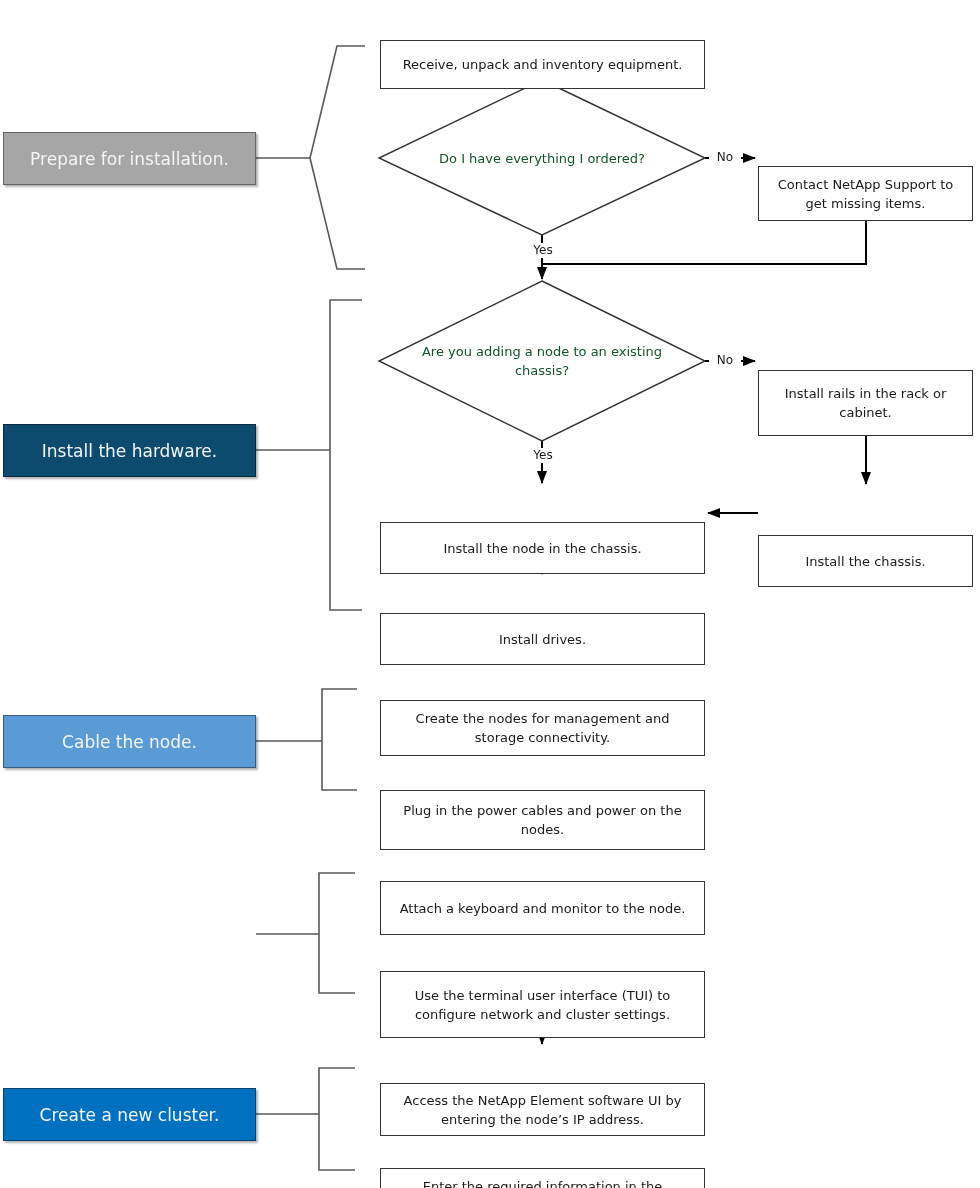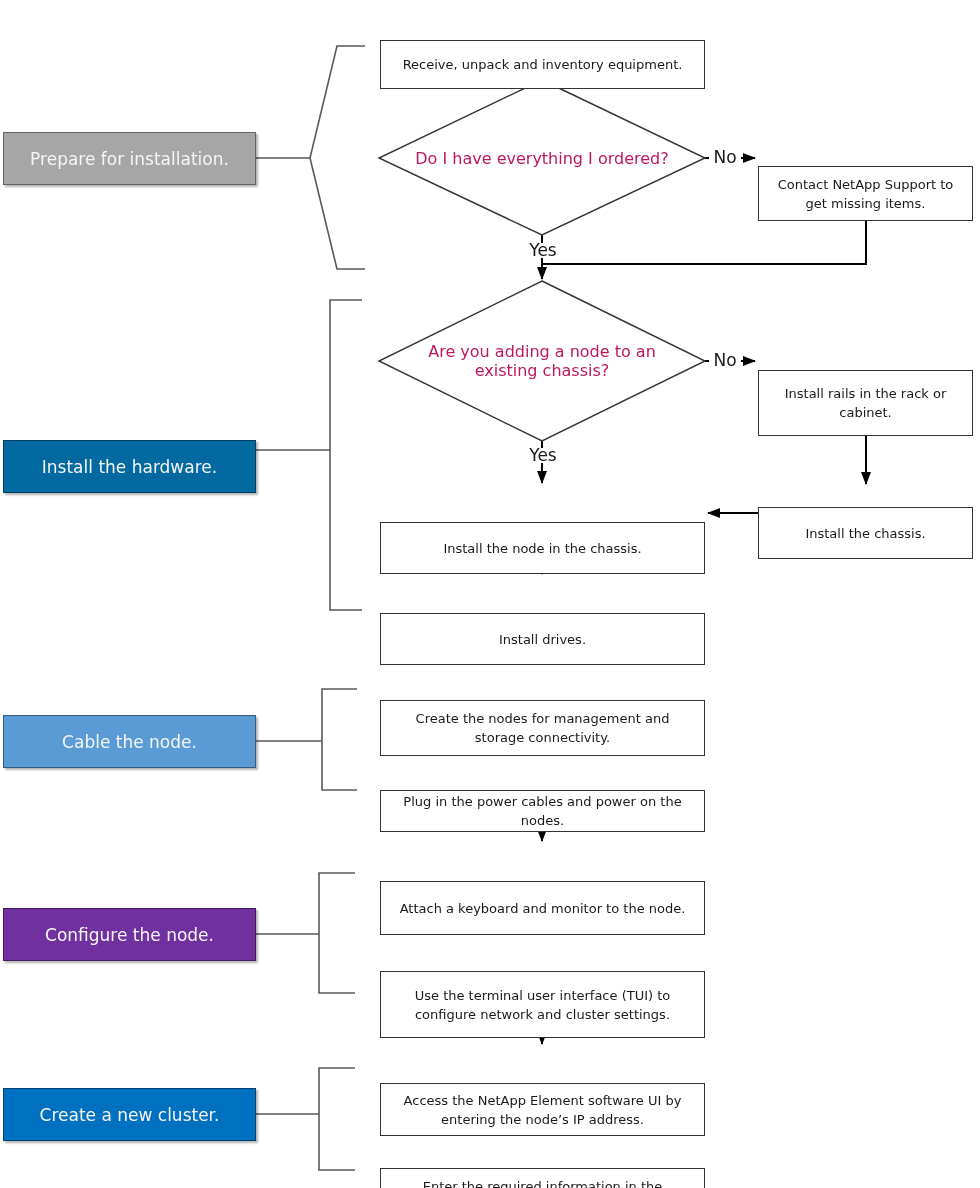--- a/index.html
+++ b/index.html
@@ -14,24 +14,24 @@
     color:#f5f5f5;font-size:17px;border:1px solid rgba(0,0,0,0.40);
     box-shadow:2px 2px 2px rgba(0,0,0,0.30);
   }
   .pbox{
     position:absolute;left:380px;width:325px;box-sizing:border-box;background:#fff;
     border:1.4px solid #333;display:flex;align-items:center;justify-content:center;
     text-align:center;font-size:13px;line-height:19px;color:#1a1a1a;padding:2px 10px;margin-top:36px;
   }
   .rbox{left:758px;width:215px;padding:2px 6px;}
   .dlabel{
-    position:absolute;text-align:center;font-size:16px;line-height:19px;color:#be185d;
+    position:absolute;text-align:center;font-size:13px;line-height:19px;color:#14532d;
   }
   .tag{
-    position:absolute;background:#ffffff;font-size:17px;color:#1a1a1a;
+    position:absolute;background:#ffffff;font-size:12px;color:#1a1a1a;
     text-align:center;padding:0 1px;line-height:15px;
   }
   .b{font-weight:bold;}
 </style>
 </head>
 <body>
 
 <div id="stage">
 
   <svg id="connectors" viewBox="0 0 980 1188" xmlns="http://www.w3.org/2000/svg">
@@ -78,44 +78,43 @@
       <path d="M542,899 V931" marker-end="url(#ah)"></path>
       <path d="M542,1002 V1044" marker-end="url(#ah)"></path>
       <path d="M542,1100 V1129" marker-end="url(#ah)"></path>
     </g>
 
     <polygon points="542,80 705,158 542,235 379,158" fill="#ffffff" stroke="#333" stroke-width="1.4"></polygon>
     <polygon points="542,281 705,361 542,441 379,361" fill="#ffffff" stroke="#333" stroke-width="1.4"></polygon>
   </svg>
 
   <div class="lane" style="top: 132px; background: rgb(166, 166, 166);">Prepare for installation.</div>
-  <div class="lane" style="top: 440px; background: #0369a1;">Install the hardware.</div>
+  <div class="lane" style="top: 424px; background: #0c4a6e;">Install the hardware.</div>
   <div class="lane" style="top: 715px; background: rgb(91, 155, 213);">Cable the node.</div>
-  <div class="lane" style="top: 908px; background: rgb(112, 48, 160);">Configure the node.</div>
   <div class="lane" style="top: 1088px; background: rgb(0, 112, 192);">Create a new cluster.</div>
 
   <div class="pbox" style="top:4px;height:49px">Receive, unpack and inventory equipment.</div>
   <div class="pbox" style="top:486px;height:52px">Install the node in the chassis.</div>
   <div class="pbox" style="top:577px;height:52px">Install drives.</div>
   <div class="pbox" style="top:664px;height:56px">Create the nodes for management and storage connectivity.</div>
-  <div class="pbox" style="top:754px;height:42px">Plug in the power cables and power on the nodes.</div>
+  <div class="pbox" style="top:754px;height:60px">Plug in the power cables and power on the nodes.</div>
   <div class="pbox" style="top:845px;height:54px">Attach a keyboard and monitor to the node.</div>
   <div class="pbox" style="top:935px;height:67px">Use the terminal user interface (TUI) to configure network and cluster settings.</div>
   <div class="pbox" style="top:1047px;height:53px">Access the NetApp Element software UI by entering the node’s IP address.</div>
   <div class="pbox" style="top:1132px;height:55px">
     <div>
       <span>Enter the required information in the</span><br>
       <span class="b">Create a New Cluster</span>
       <span>window.</span>
     </div>
   </div>
 
   <div class="pbox rbox" style="top:130px;height:55px">Contact NetApp Support to get missing items.</div>
   <div class="pbox rbox" style="top:334px;height:66px">Install rails in the rack or cabinet.</div>
-  <div class="pbox rbox" style="top:471px;height:52px">Install the chassis.</div>
+  <div class="pbox rbox" style="top:499px;height:52px">Install the chassis.</div>
 
   <div class="dlabel" style="left:402px;top:149px;width:280px">Do I have everything I ordered?</div>
   <div class="dlabel" style="left:402px;top:342px;width:280px">Are you adding a node to an existing chassis?</div>
 
   <div class="tag" style="left:520px;top:243px;width:44px">Yes</div>
   <div class="tag" style="left:709px;top:150px;width:30px">No</div>
   <div class="tag" style="left:520px;top:448px;width:44px">Yes</div>
   <div class="tag" style="left:709px;top:353px;width:30px">No</div>
 
 </div>

